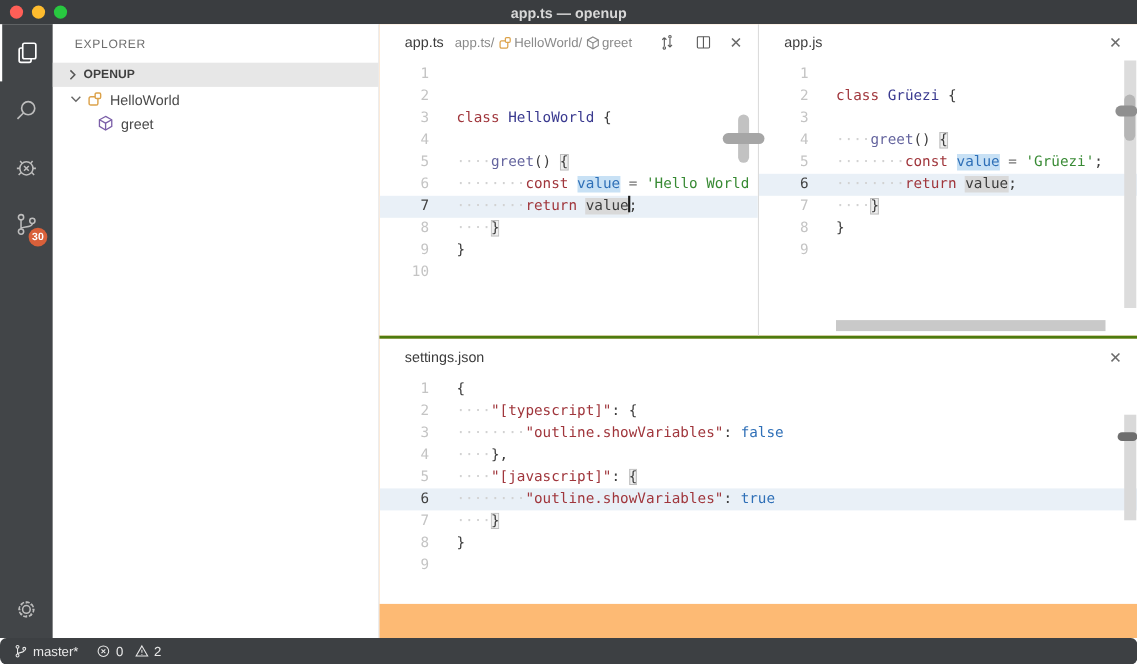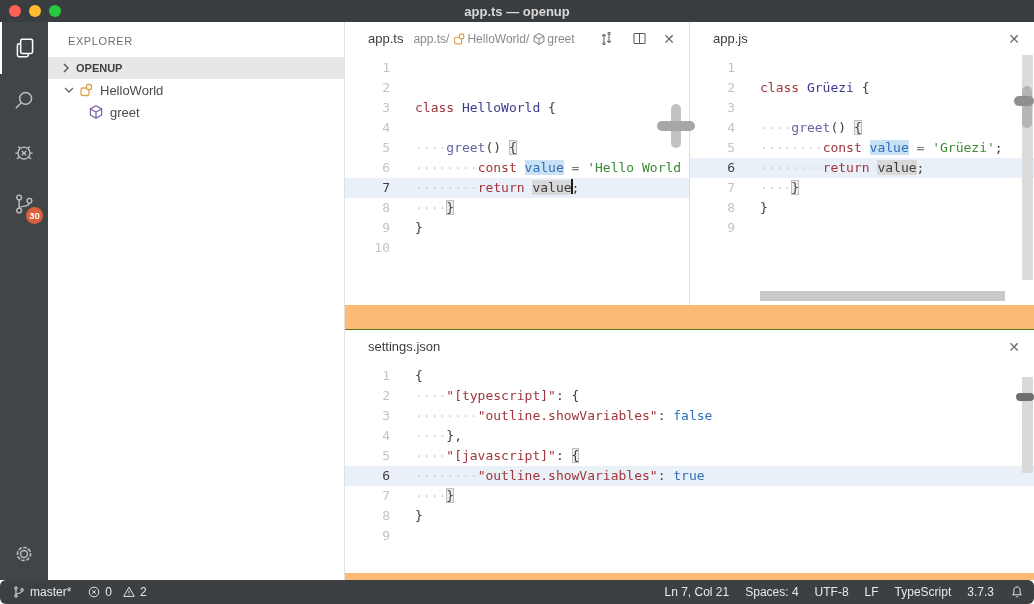--- a/index.html
+++ b/index.html
@@ -37,21 +37,21 @@
   .section .chev { width:16px; height:16px; margin-right:2px; color:#555; }
   .tree-row { height:22px; display:flex; align-items:center; font-size:13px; color:#4a4a4a; cursor:pointer; }
   .tree-row .chev { width:16px; height:16px; margin-right:1px; color:#666; }
   .tree-row.child { padding-left:40px; }
   .tree-row.parent { padding-left:13px; }
   .sym-icon { width:16px; height:16px; margin-right:6px; flex:none; }
 
   
   .editors { position:relative; flex:1; display:flex; flex-direction:column; background:#fdba74; }
   .ed-top { height:283px; display:flex; }
-  .ed-bottom { height:244px; border-top:1px solid #4d7c0f;margin-top:24px; }
+  .ed-bottom { height:244px; border-top:3px solid #4d7c0f; }
   .group { position:relative; overflow:hidden; background:#fff; }
   .group.appts { width:345px; border-right:1px solid #dcdcdc; }
   .group.appjs { flex:1; }
   .group.settings { width:100%; height:100%; }
 
   .group-header { height:33px; display:flex; align-items:center; padding:0 14px 0 23px; }
   .tab-label { font-size:13px; color:#3c3c3c; white-space:nowrap; }
   .breadcrumbs { display:flex; align-items:center; margin-left:10px; font-size:12px; color:#8a8a8a; white-space:nowrap; }
   .crumb { display:flex; align-items:center; cursor:pointer; }
   .crumb .sym-icon { width:14px; height:14px; margin:0 1px 0 3px; }
@@ -310,29 +310,15 @@
           <path d="M6 6 L10 10 M10 6 L6 10"></path>
       </svg>
       <span>0</span>
       <svg viewBox="0 0 16 16" fill="none" stroke="currentColor" stroke-width="1.1" style="margin-left:6px">
         <path d="M8 2.5 L14 13 H2 Z"></path>
           <path d="M8 6.5 V9.5 M8 11 V11.8"></path>
       </svg>
       <span>2</span>
     </span>
     <span class="sb-spacer"></span>
-    <span class="sb-right">
-      <span class="sb-item">Ln 7, Col 21</span>
-      <span class="sb-item">Spaces: 4</span>
-      <span class="sb-item">UTF-8</span>
-      <span class="sb-item">LF</span>
-      <span class="sb-item">TypeScript</span>
-      <span class="sb-item">3.7.3</span>
-      <span class="sb-item">
-        <svg viewBox="0 0 16 16" fill="none" stroke="currentColor" stroke-width="1.1">
-          <path d="M8 2.2 C10.2 2.2 11.6 3.8 11.6 6 V9.2 L13 11.2 H3 L4.4 9.2 V6 C4.4 3.8 5.8 2.2 8 2.2 Z"></path>
-          <path d="M6.8 13 C7 13.8 9 13.8 9.2 13"></path>
-        </svg>
-      </span>
-    </span>
   </div>
 
 </div>
 
 </body></html>

